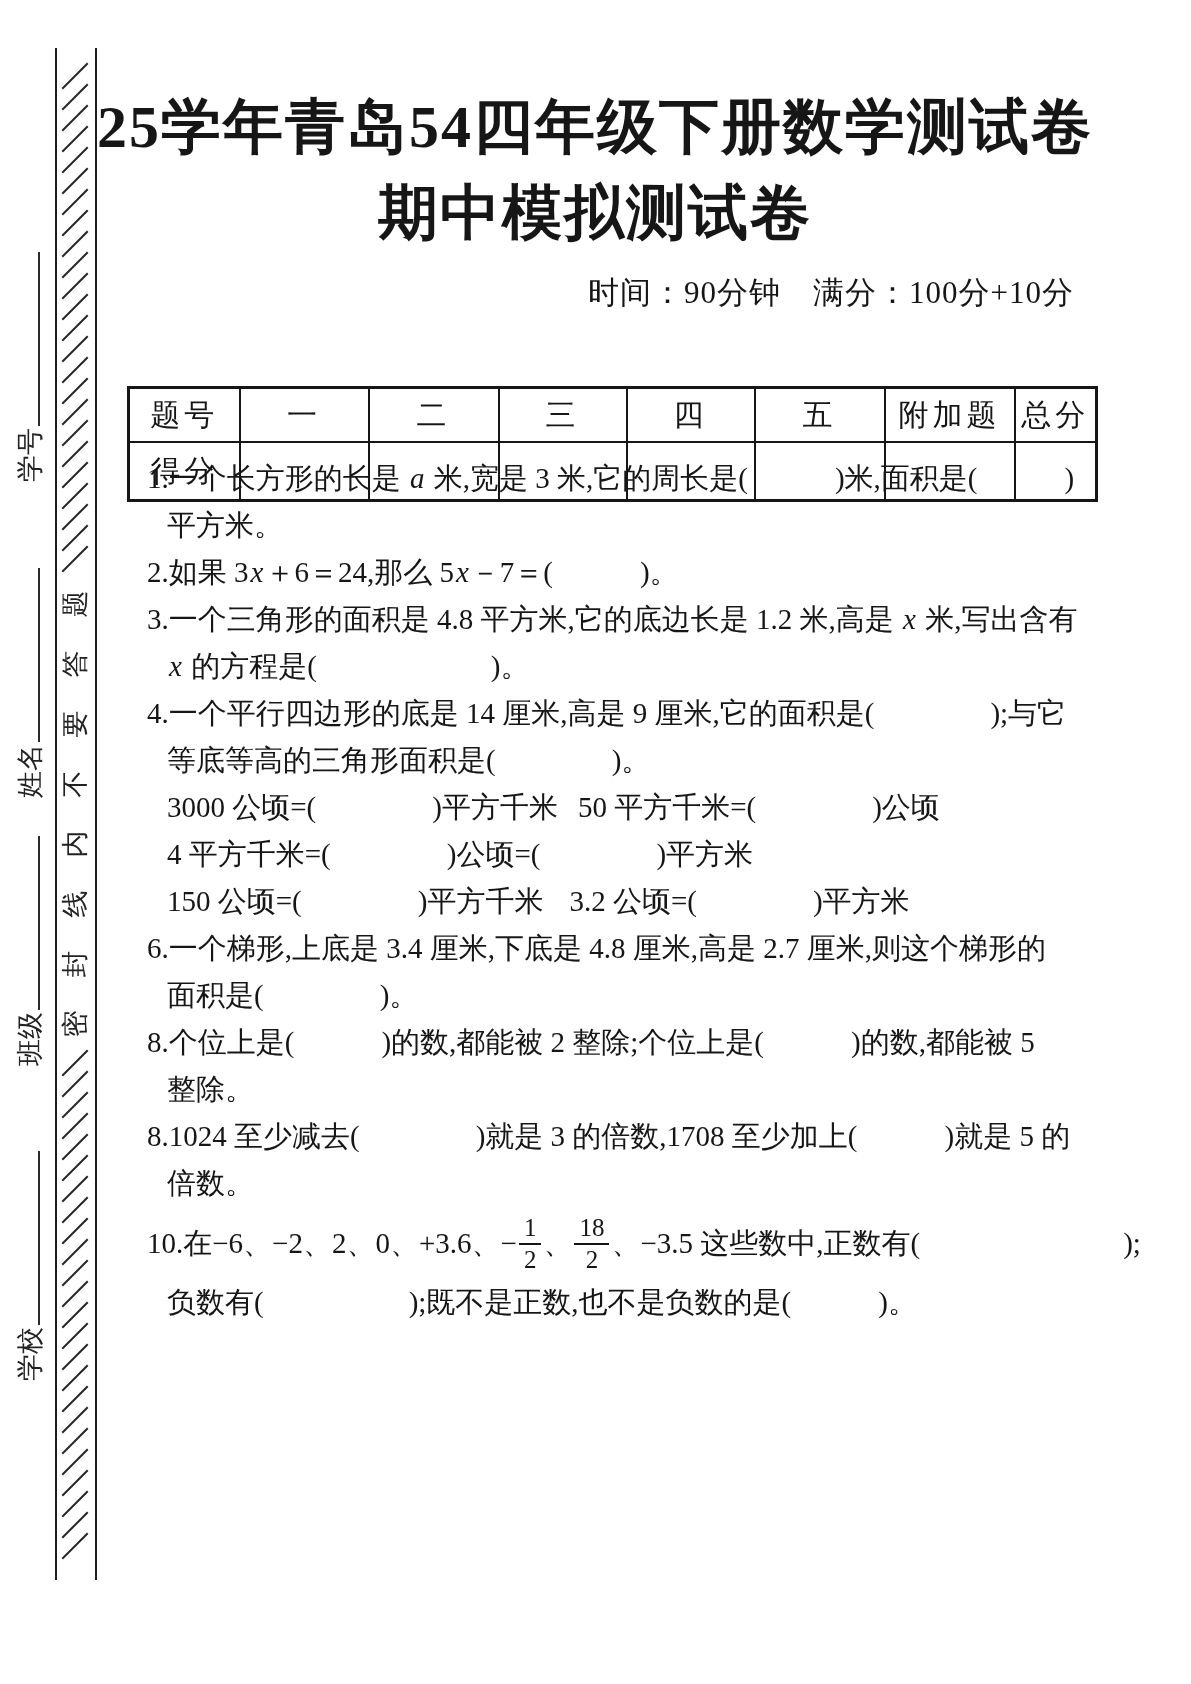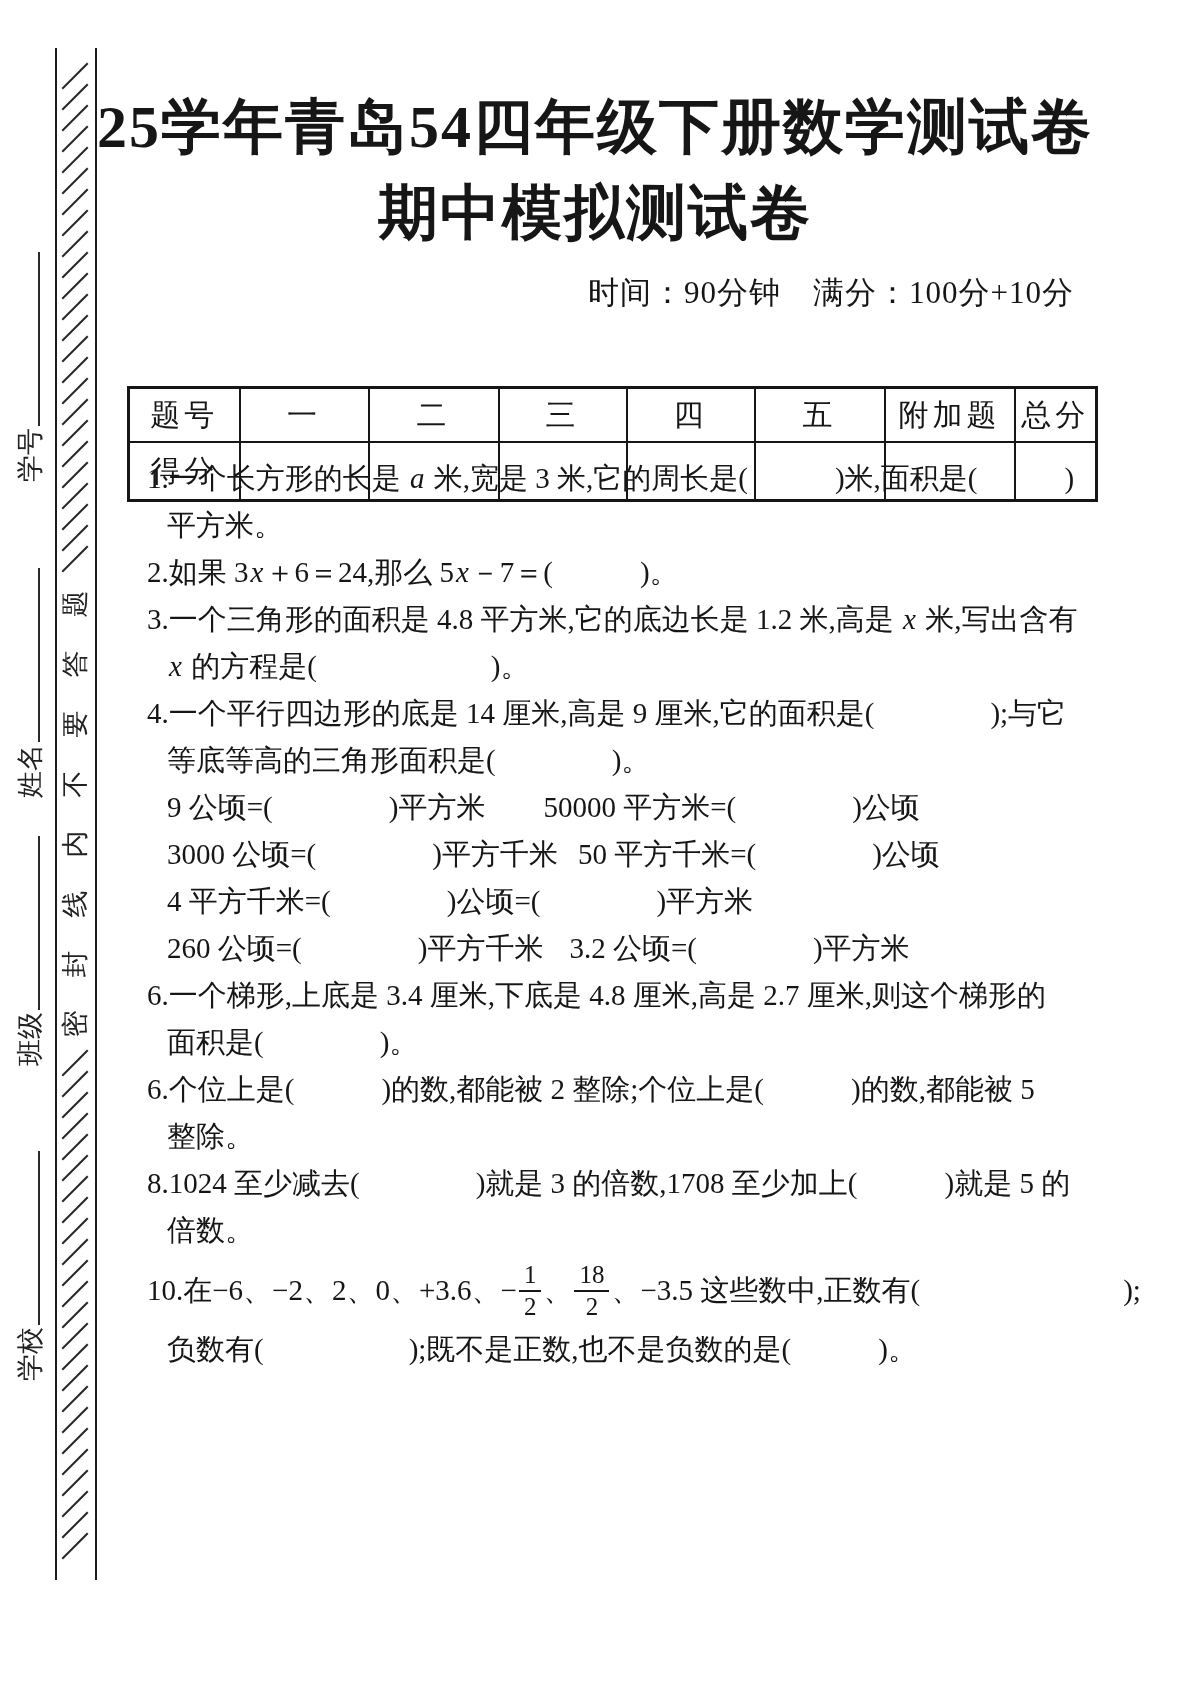--- a/index.html
+++ b/index.html
@@ -184,27 +184,26 @@
   </table>
 
   <div id="questions">
   <div class="line q"><span>1.一个长方形的长是 </span><span class="var">a</span><span> 米,宽是 3 米,它的周长是(　　　)米,面积是(　　　)</span></div>
       <div class="line cont"><span>平方米。</span></div>
       <div class="line q"><span>2.如果 3</span><span class="var">x</span><span>＋6＝24,那么 5</span><span class="var">x</span><span>－7＝(　　　)。</span></div>
       <div class="line q"><span>3.一个三角形的面积是 4.8 平方米,它的底边长是 1.2 米,高是 </span><span class="var">x</span><span> 米,写出含有</span></div>
       <div class="line cont"><span class="var">x</span><span> 的方程是(　　　　　　)。</span></div>
       <div class="line q"><span>4.一个平行四边形的底是 14 厘米,高是 9 厘米,它的面积是(　　　　);与它</span></div>
       <div class="line cont"><span>等底等高的三角形面积是(　　　　)。</span></div>
-      <div class="line sub"><span>9 公顷=(　　　　)平方米</span><span class="sp" style="width: 58px;"></span><span>50000 平方米=(　　　　)公顷</span></div>
       <div class="line sub"><span>3000 公顷=(　　　　)平方千米</span><span class="sp" style="width: 20px;"></span><span>50 平方千米=(　　　　)公顷</span></div>
       <div class="line sub"><span>4 平方千米=(　　　　)公顷=(　　　　)平方米</span></div>
-      <div class="line sub"><span>260 公顷=(　　　　)平方千米</span><span class="sp" style="width: 26px;"></span><span>3.2 公顷=(　　　　)平方米</span></div>
+      <div class="line sub"><span>150 公顷=(　　　　)平方千米</span><span class="sp" style="width: 26px;"></span><span>3.2 公顷=(　　　　)平方米</span></div>
       <div class="line q"><span>6.一个梯形,上底是 3.4 厘米,下底是 4.8 厘米,高是 2.7 厘米,则这个梯形的</span></div>
       <div class="line cont"><span>面积是(　　　　)。</span></div>
-      <div class="line q"><span>6.个位上是(　　　)的数,都能被 2 整除;个位上是(　　　)的数,都能被 5</span></div>
+      <div class="line q"><span>8.个位上是(　　　)的数,都能被 2 整除;个位上是(　　　)的数,都能被 5</span></div>
       <div class="line cont"><span>整除。</span></div>
       <div class="line q"><span>8.1024 至少减去(　　　　)就是 3 的倍数,1708 至少加上(　　　)就是 5 的</span></div>
       <div class="line cont"><span>倍数。</span></div>
       <div class="line q tall"><span>10.在−6、−2、2、0、+3.6、−</span><span class="frac"><span class="num">1</span><span class="den">2</span></span><span>、</span><span class="frac"><span class="num">18</span><span class="den">2</span></span><span>、−3.5 这些数中,正数有(　　　　　　　);</span></div>
       <div class="line cont"><span>负数有(　　　　　);既不是正数,也不是负数的是(　　　)。</span></div>
     </div>
 
 </div>
 
 </body></html>

